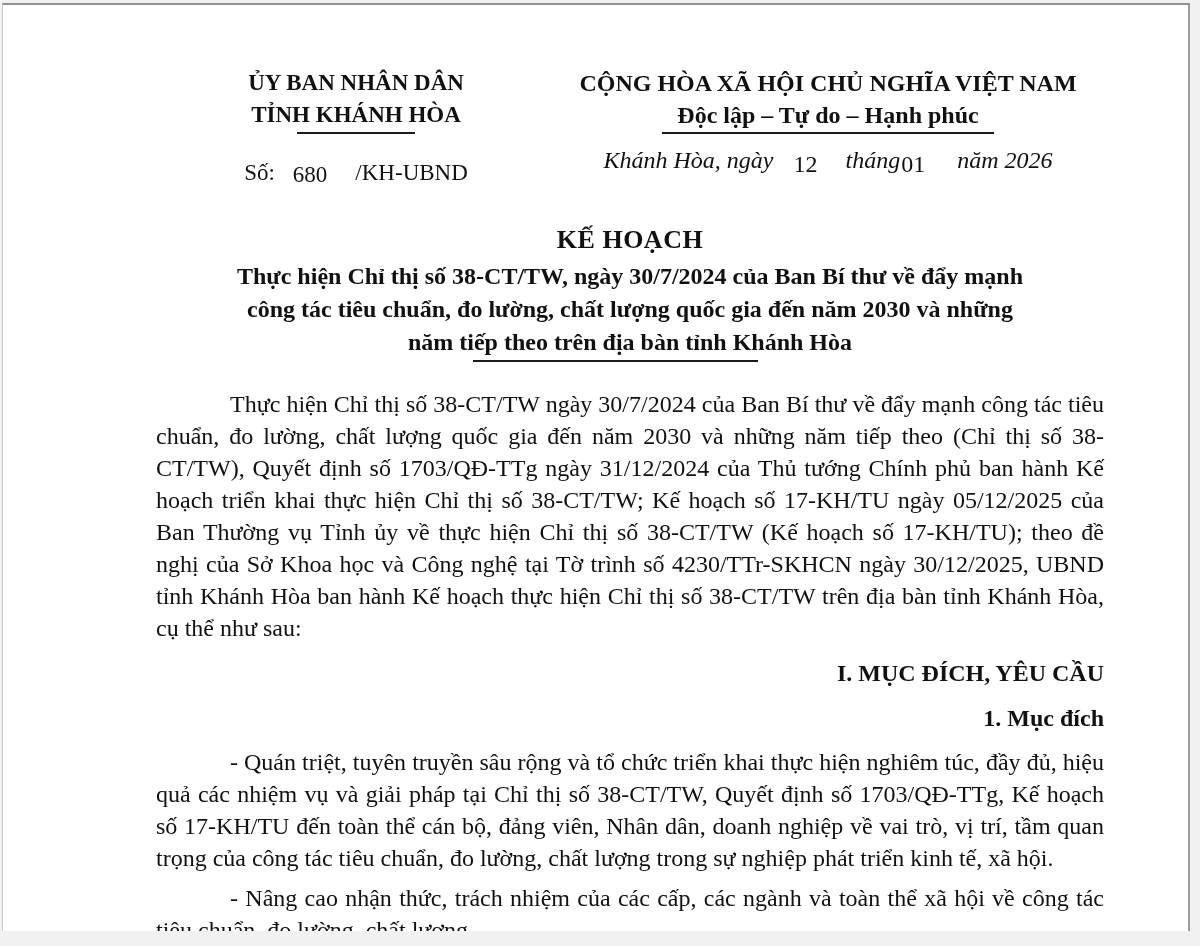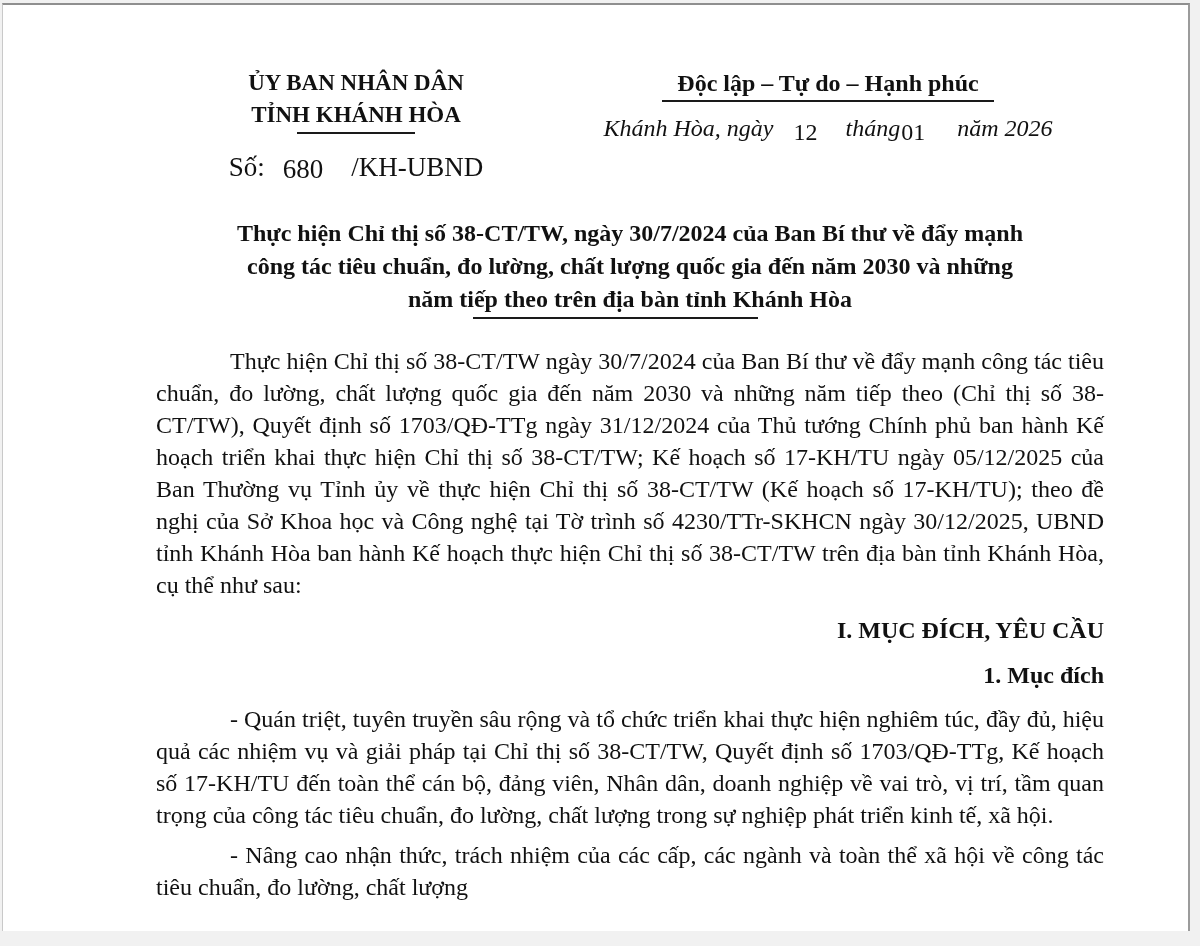--- a/index.html
+++ b/index.html
@@ -43,22 +43,22 @@
   .hline.motto { font-size: 24px; }
   .rule {
     height: 2px;
     background: #1a1a1a;
     margin: 1px auto 0;
   }
   .org-rule   { width: 118px; }
   .motto-rule { width: 332px; }
 
   .doc-number {
-    margin-top: 18px;
-    font-size: 27px;
+    margin-top: 24px;
+    font-size: 23px;
     line-height: 30px;
     white-space: nowrap;
   }
   .doc-number .num {
     display: inline-block;
     margin-left: 18px;
     transform: translateY(2px);
   }
   .doc-number .suffix { margin-left: 28px; }
 
@@ -129,30 +129,32 @@
       <div class="hcol header-left">
         <div class="hline">ỦY BAN NHÂN DÂN</div>
         <div class="hline">TỈNH KHÁNH HÒA</div>
         <div class="rule org-rule"></div>
         <div class="doc-number">
           <span>Số:</span><span class="num">680</span><span class="suffix">/KH-UBND</span>
         </div>
       </div>
 
       <div class="hcol header-right">
+        <div class="hline national">CỘNG HÒA XÃ HỘI CHỦ NGHĨA VIỆT NAM</div>
         <div class="hline motto">Độc lập – Tự do – Hạnh phúc</div>
         <div class="rule motto-rule"></div>
         <div class="date-line">
           <span>Khánh Hòa, ngày</span><span class="filled day">12</span><span class="tlabel">tháng</span><span class="filled month">01</span><span class="ylabel">năm 2026</span>
         </div>
       </div>
 
     </div>
 
     <div class="title-block">
+      <div class="doc-title">KẾ HOẠCH</div>
       <div class="doc-subtitle">
         <div>Thực hiện Chỉ thị số 38-CT/TW, ngày 30/7/2024 của Ban Bí thư về đẩy mạnh</div>
         <div>công tác tiêu chuẩn, đo lường, chất lượng quốc gia đến năm 2030 và những</div>
         <div>năm tiếp theo trên địa bàn tỉnh Khánh Hòa</div>
       </div>
       <div class="title-rule"></div>
     </div>
 
     <div class="body-text">
       <p class="para first">Thực hiện Chỉ thị số 38-CT/TW ngày 30/7/2024 của Ban Bí thư về đẩy mạnh công tác tiêu chuẩn, đo lường, chất lượng quốc gia đến năm 2030 và những năm tiếp theo (Chỉ thị số 38-CT/TW), Quyết định số 1703/QĐ-TTg ngày 31/12/2024 của Thủ tướng Chính phủ ban hành Kế hoạch triển khai thực hiện Chỉ thị số 38-CT/TW; Kế hoạch số 17-KH/TU ngày 05/12/2025 của Ban Thường vụ Tỉnh ủy về thực hiện Chỉ thị số 38-CT/TW (Kế hoạch số 17-KH/TU); theo đề nghị của Sở Khoa học và Công nghệ tại Tờ trình số 4230/TTr-SKHCN ngày 30/12/2025, UBND tỉnh Khánh Hòa ban hành Kế hoạch thực hiện Chỉ thị số 38-CT/TW trên địa bàn tỉnh Khánh Hòa, cụ thể như sau:</p>

